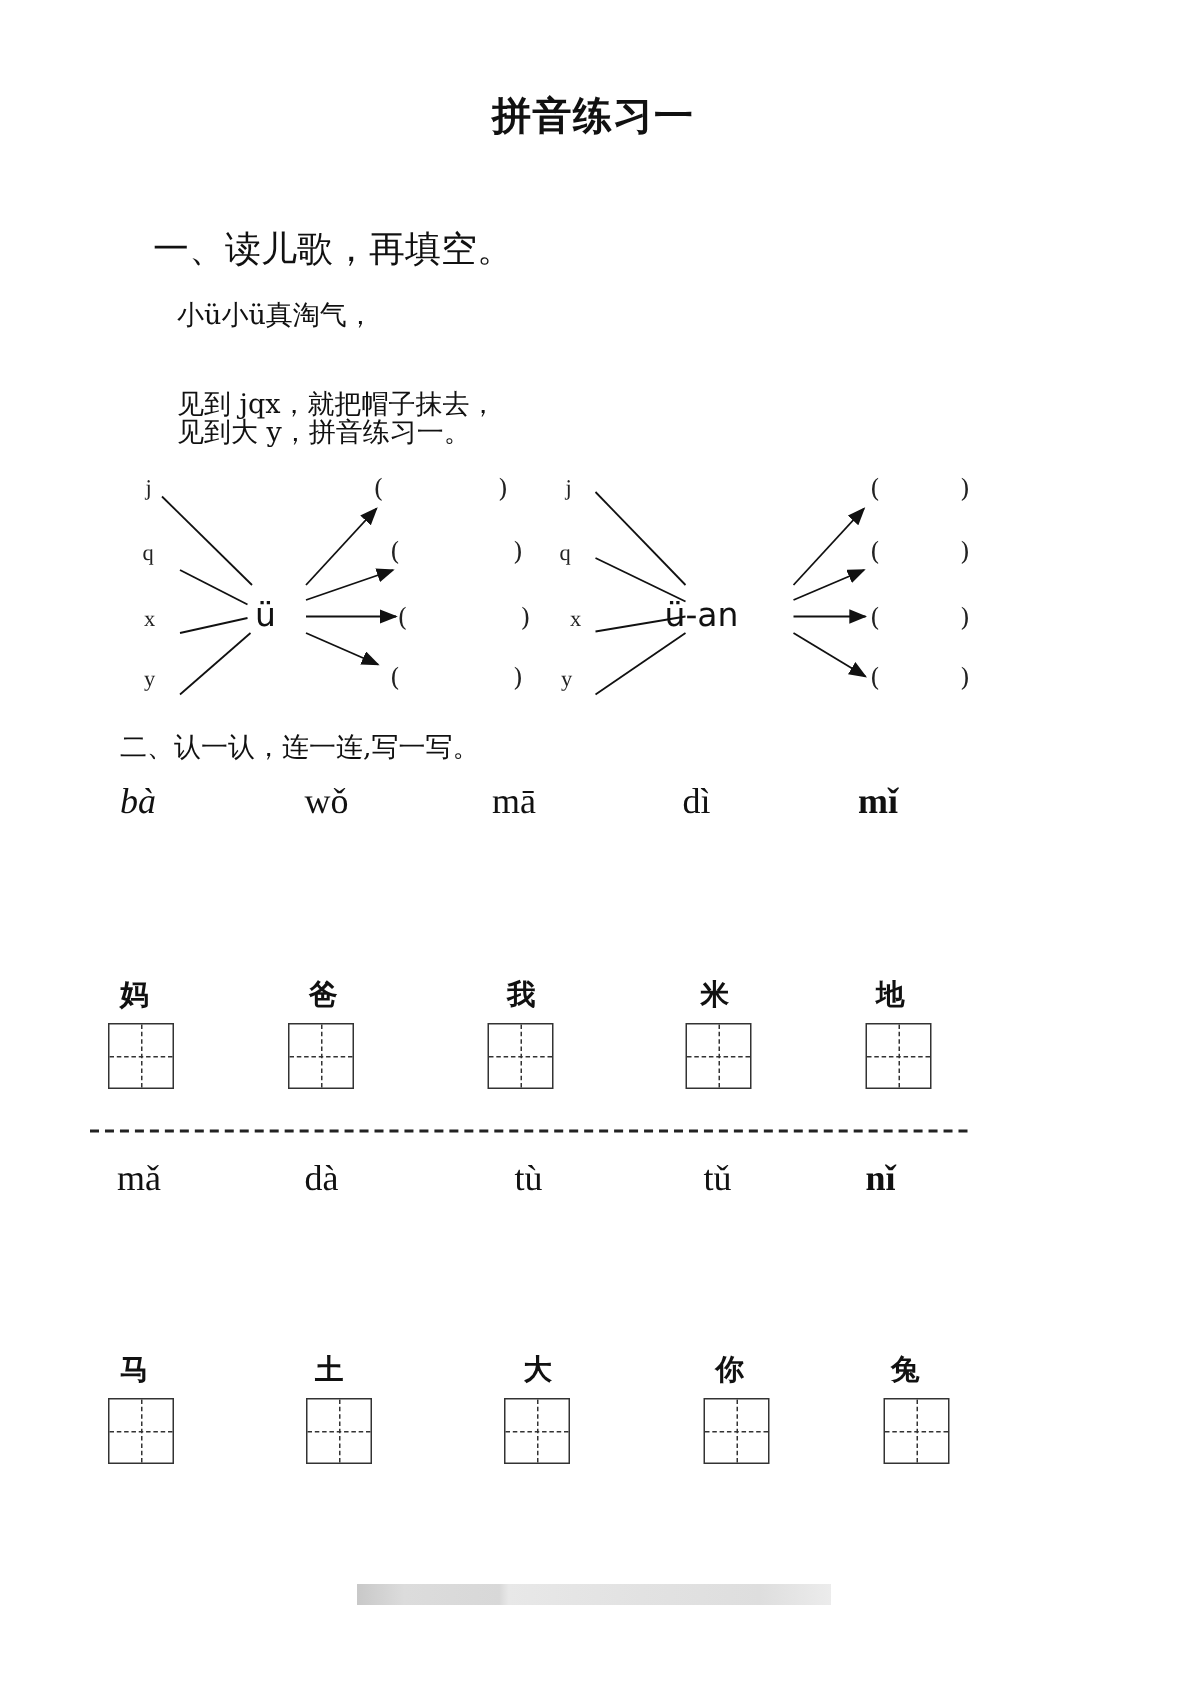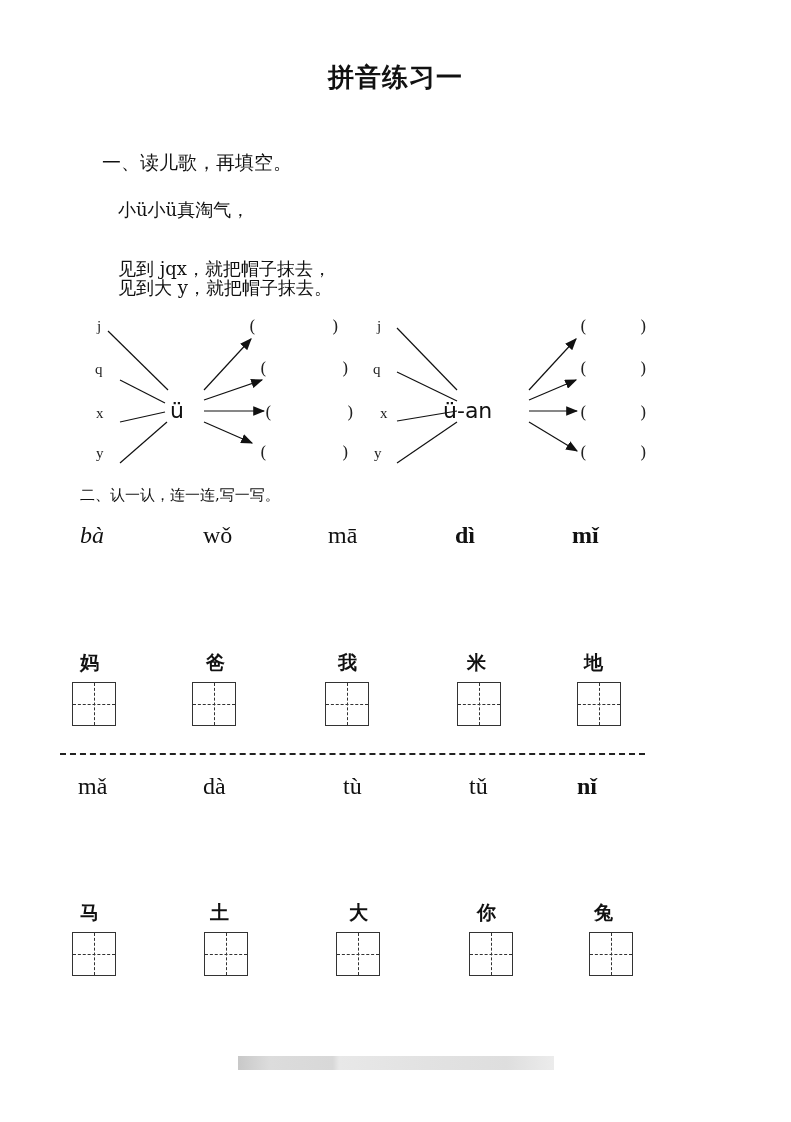--- a/index.html
+++ b/index.html
@@ -1,21 +1,21 @@
 <!DOCTYPE html>
 <html><head>
 <meta charset="utf-8">
 <style>
   html, body { margin:0; padding:0; background:#fff; }
   body { width:791px; height:1122px; position:relative; overflow:hidden;
          font-family:"DejaVu Serif","Liberation Serif",serif; color:#111; }
   .abs { position:absolute; white-space:nowrap; }
   .title { left:0; width:791px; top:60px; text-align:center; font-family:"DejaVu Sans","Liberation Sans",sans-serif;
            font-weight:bold; font-size:26px; letter-spacing:1px; }
-  .sec { font-size:19px; font-family:"DejaVu Serif","Liberation Serif",serif; }
+  .sec { font-size:24px; font-family:"DejaVu Serif","Liberation Serif",serif; }
   .poem { font-size:18px; }
   .lbl { font-size:15px; color:#222; font-family:"Liberation Serif","DejaVu Serif",serif; }
   .center { font-size:22px; font-family:"DejaVu Sans","Liberation Sans",sans-serif; }
   .paren { font-size:17px; color:#222; }
   .py { font-size:24px; font-family:"Liberation Serif","DejaVu Serif",serif; }
   .py.bold { font-weight:bold; }
   .hz { font-size:19px; font-weight:bold; font-family:"DejaVu Sans","Liberation Sans",sans-serif; }
   .box { position:absolute; width:44px; height:44px; border:1.5px solid #333; box-sizing:border-box; }
   .box::before { content:""; position:absolute; left:50%; top:0; bottom:0; border-left:1px dashed #333; }
   .box::after { content:""; position:absolute; top:50%; left:0; right:0; border-top:1px dashed #333; }
@@ -25,21 +25,21 @@
   svg.lines { position:absolute; left:0; top:0; }
 </style>
 </head>
 <body>
 
 <div class="abs title">拼音练习一</div>
 
 <div class="abs sec" style="left:102px;top:150px;">一、读儿歌，再填空。</div>
 <div class="abs poem" style="left:118px;top:198px;">小ü小ü真淘气，</div>
 <div class="abs poem" style="left:118px;top:234px;margin-top:23px;">见到 jqx，就把帽子抹去，</div>
-<div class="abs poem" style="left:118px;top:276px;">见到大 y，就把帽子抹去。</div>
+<div class="abs poem" style="left:118px;top:276px;">见到大 y，拼音练习一。</div>
 
 <svg class="lines" width="791" height="480">
   <defs>
     <marker id="ah" markerWidth="10" markerHeight="8" refX="9" refY="4" orient="auto">
       <path d="M0,0 L10,4 L0,8 Z" fill="#111"></path>
     </marker>
   </defs>
   <g stroke="#111" stroke-width="1.2" fill="none">
 
     <line x1="108" y1="331" x2="168" y2="390"></line>
@@ -89,27 +89,27 @@
   <div class="abs paren" style="left:580px;top:316px;">(</div>
   <div class="abs paren" style="left:640px;top:316px;">)</div>
   <div class="abs paren" style="left:580px;top:358px;">(</div>
   <div class="abs paren" style="left:640px;top:358px;">)</div>
   <div class="abs paren" style="left:580px;top:402px;">(</div>
   <div class="abs paren" style="left:640px;top:402px;">)</div>
   <div class="abs paren" style="left:580px;top:442px;">(</div>
   <div class="abs paren" style="left:640px;top:442px;">)</div>
 </div>
 
-<div class="abs sec" style="left:80px;top:486px;font-size:15px;">二、认一认，连一连,写一写。</div>
+<div class="abs sec" style="left:80px;top:486px;font-size:18px;">二、认一认，连一连,写一写。</div>
 
 <div>
   <div class="abs py" style="left:80px;top:522px;font-style:italic;">bà</div>
   <div class="abs py" style="left:203px;top:522px;">wǒ</div>
   <div class="abs py" style="left:328px;top:522px;">mā</div>
-  <div class="abs py" style="left:455px;top:522px;font-weight:bold;">dì</div>
+  <div class="abs py" style="left:455px;top:522px;">dì</div>
   <div class="abs py bold" style="left:572px;top:522px;">mǐ</div>
 </div>
 
 <div>
   <div class="abs hz" style="left:80px;top:650px;">妈</div>
   <div class="abs hz" style="left:206px;top:650px;">爸</div>
   <div class="abs hz" style="left:338px;top:650px;">我</div>
   <div class="abs hz" style="left:467px;top:650px;">米</div>
   <div class="abs hz" style="left:584px;top:650px;">地</div>
   <div class="box" style="left:72px;top:682px;"></div>

